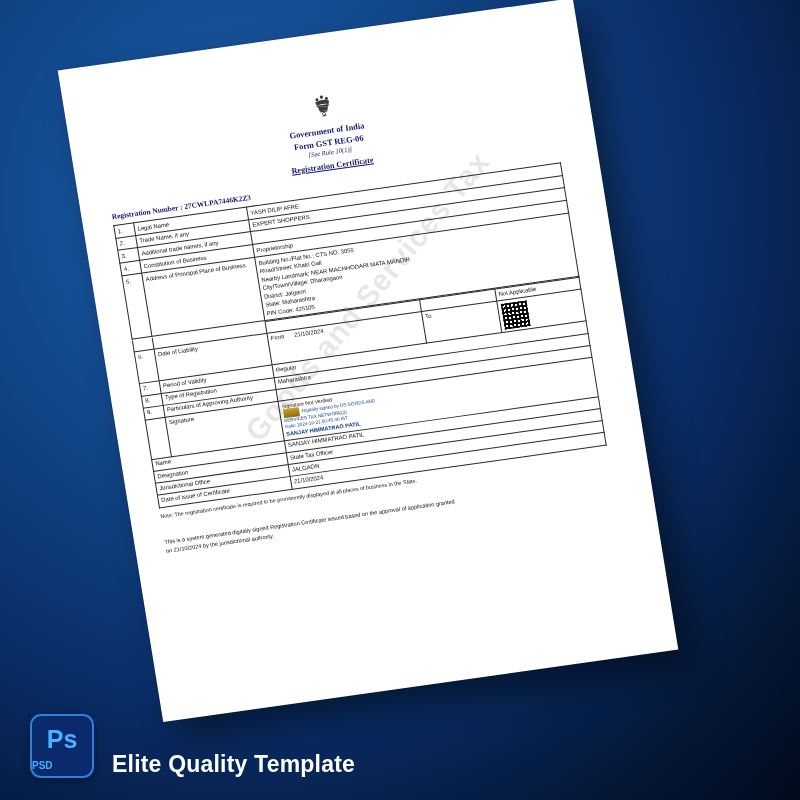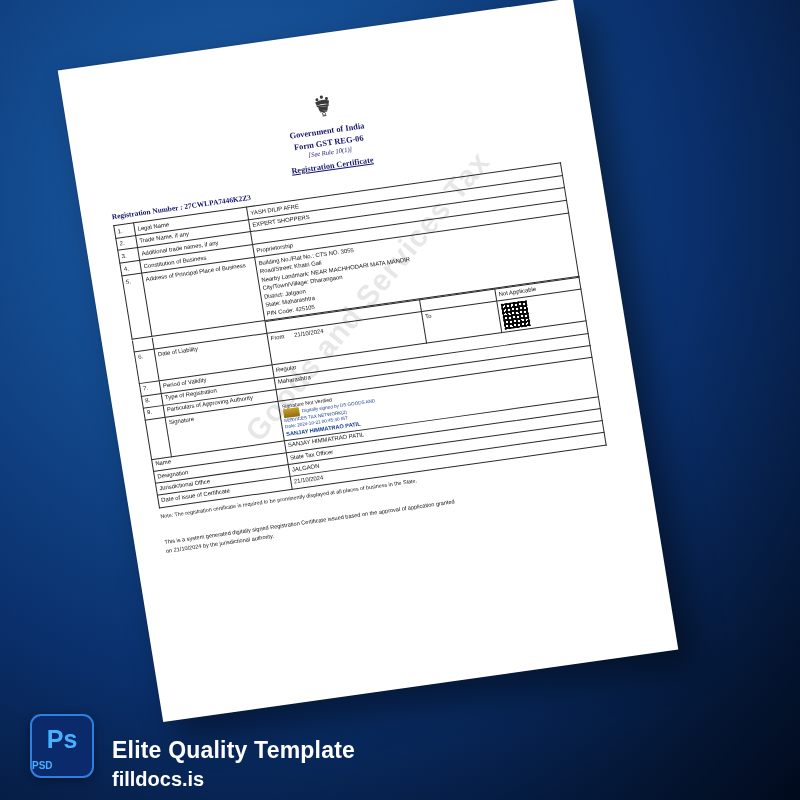--- a/index.html
+++ b/index.html
@@ -389,17 +389,16 @@
     </div>
   </div>
 
   <div id="bottom">
     <div class="psd-icon">
       <div class="ps">Ps</div>
       <div class="psd">PSD</div>
     </div>
     <div class="brand">
       <div class="t1">Elite Quality Template</div>
-      <div class="t2">filldocs.is</div>
     </div>
   </div>
 
 </div>
 
 </body></html>

